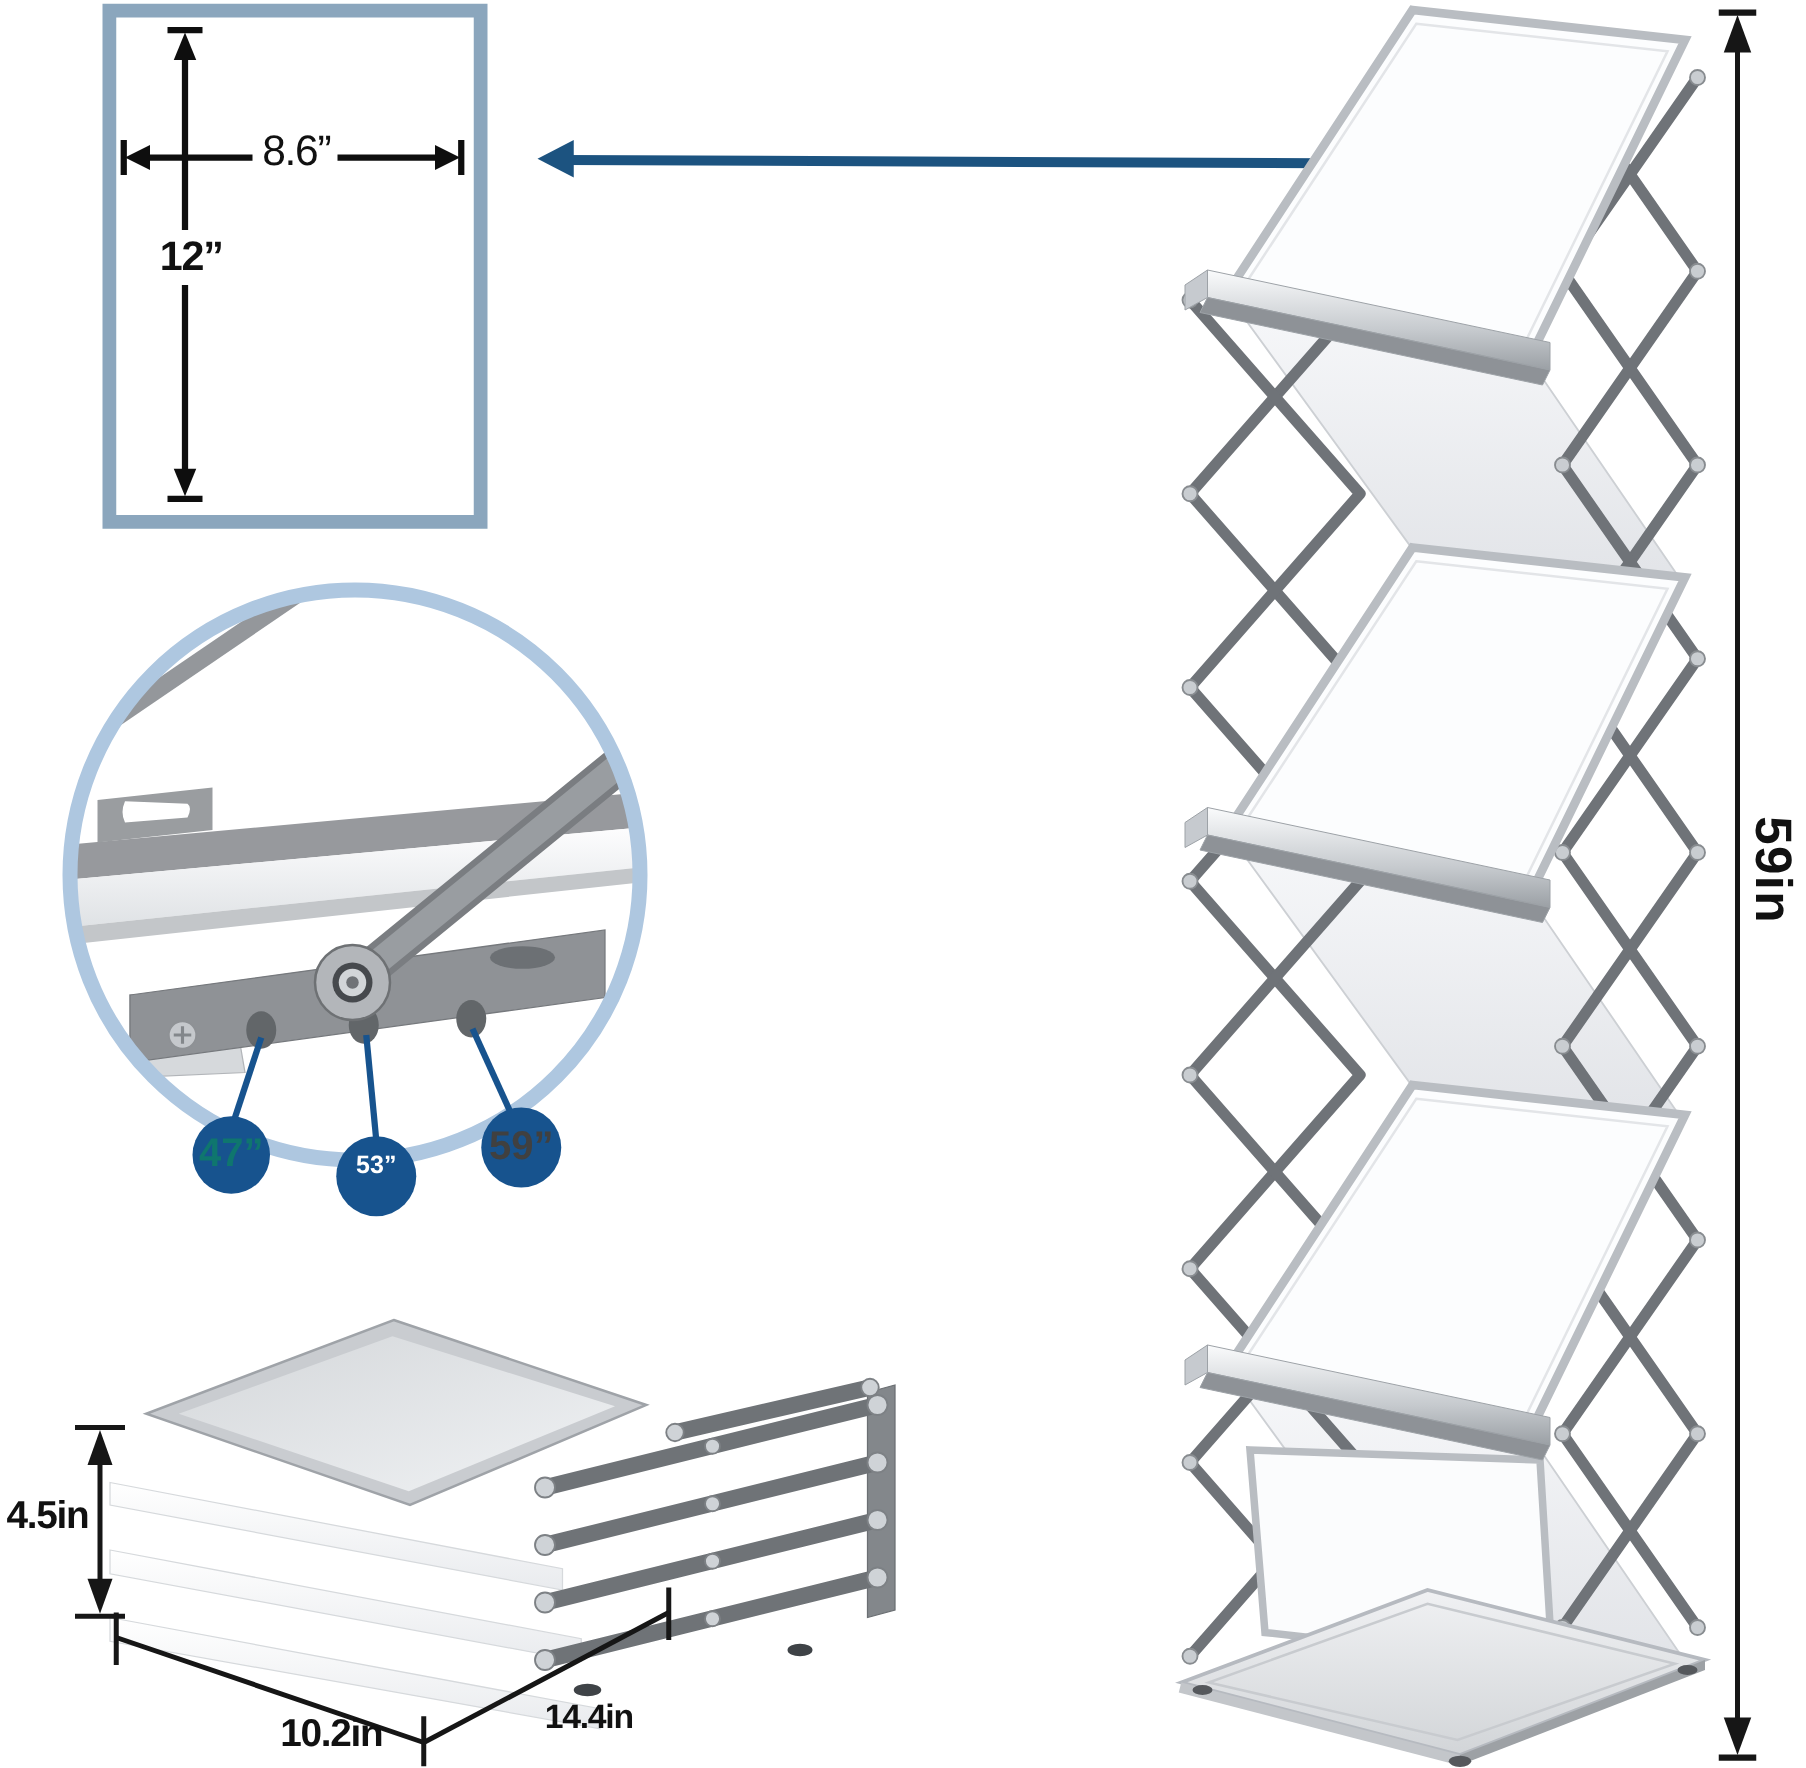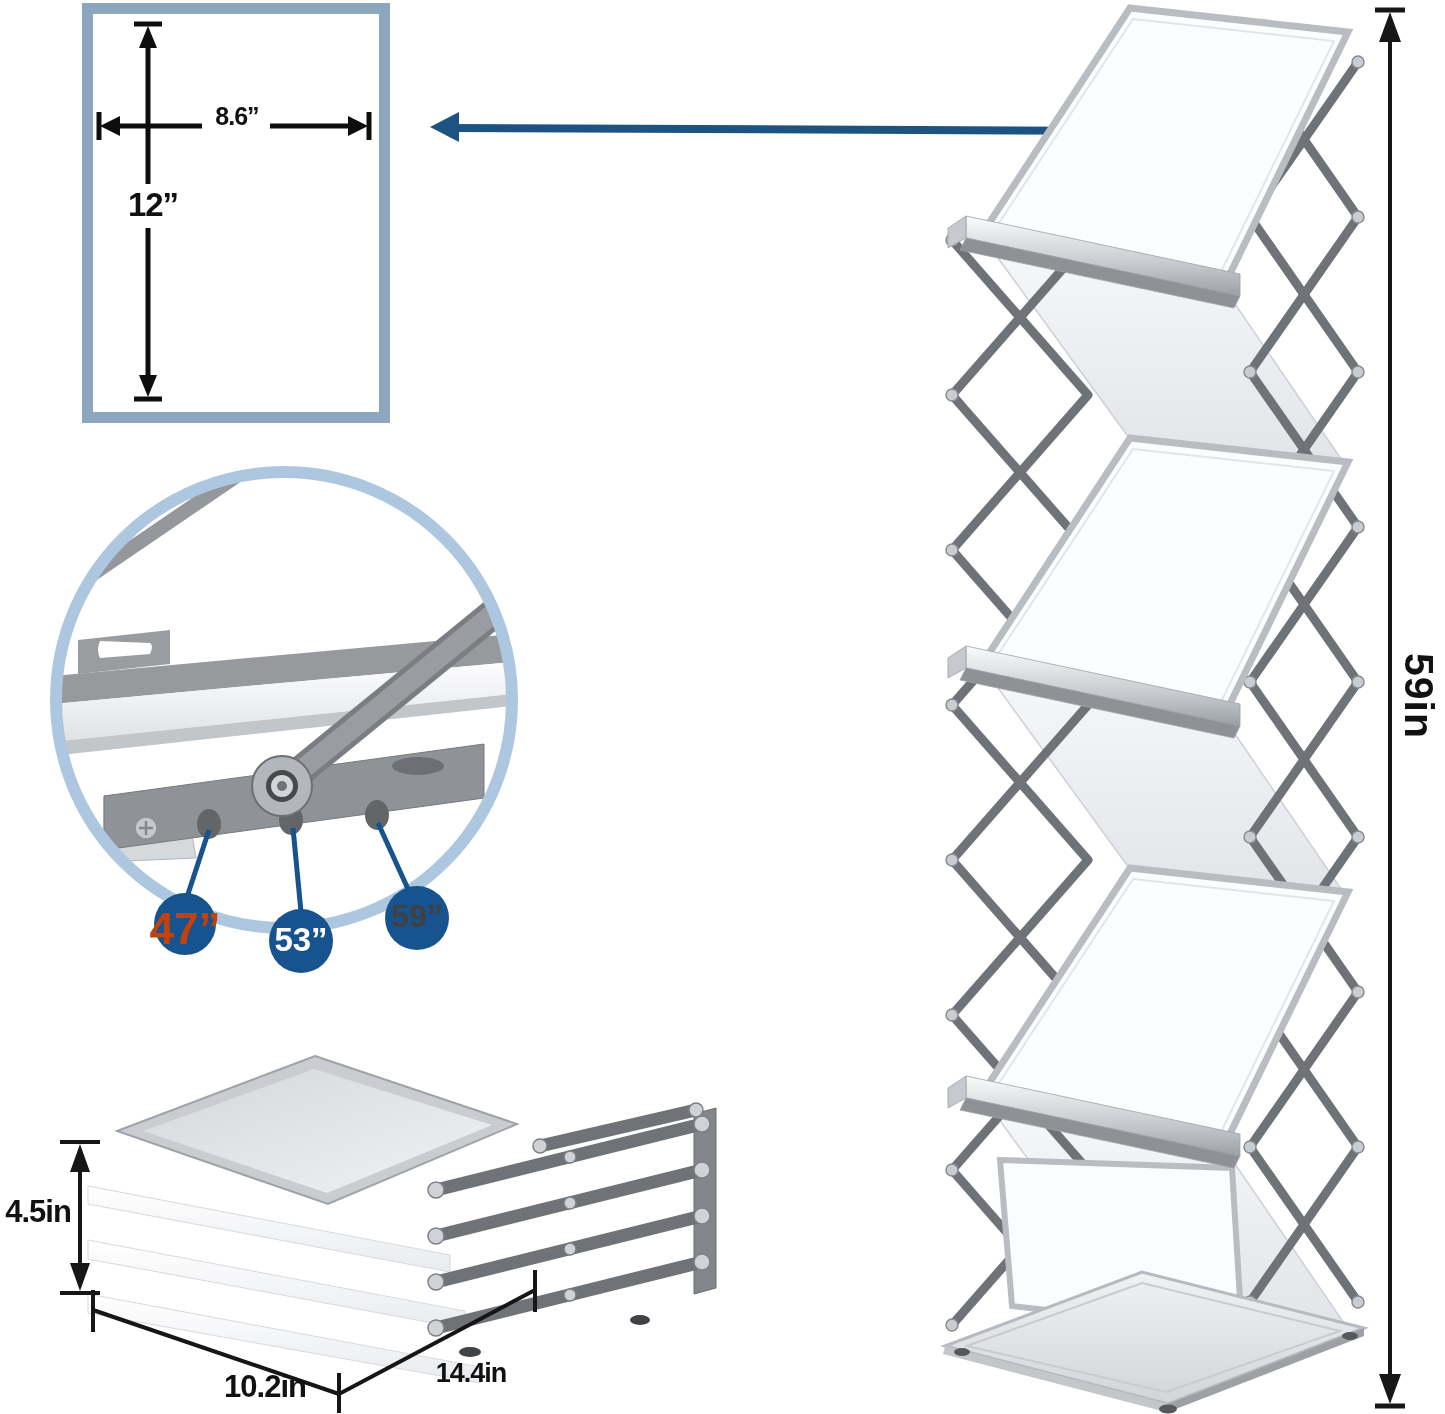--- a/index.html
+++ b/index.html
@@ -10,24 +10,24 @@
   .abs { position:absolute; }
   svg { display:block; }
   
   .size-box {
     left:82px; top:3px; width:308px; height:420px;
     border:11px solid var(--c-box_border, #8ba6bd);
     box-sizing:border-box; background:#ffffff;
   }
   
   .lbl { color:var(--c-dim,#111); text-align:center; white-space:nowrap; }
-  .lbl-86  { left:185px; top:102px;  width:104px; font-size:25px; font-weight:700; letter-spacing:-1px; }
+  .lbl-86  { left:185px; top:102px;  width:104px; font-size:34px; font-weight:400; letter-spacing:-1px; }
   .lbl-12  { left:101px; top:186px;  width:104px; font-size:33px; font-weight:700; letter-spacing:-1px; }
-  .lbl-47  { left:139px; top:904px;  width:92px;  font-size:44px; font-weight:700; color:#c2410c; }
-  .lbl-53  { left:255px; top:921px;  width:92px;  font-size:33px; font-weight:700; color:#fff; }
+  .lbl-47  { left:139px; top:904px;  width:92px;  font-size:32px; font-weight:700; color:#0f766e; }
+  .lbl-53  { left:255px; top:921px;  width:92px;  font-size:20px; font-weight:700; color:#fff; }
   .lbl-59  { left:371px; top:898px;  width:92px;  font-size:32px; font-weight:700; color:#404040; }
   .lbl-59in{ left:1394px; top:606px; width:48px; height:180px; font-size:41px; font-weight:600;
              writing-mode:vertical-rl; letter-spacing:1px; text-align:center; }
   .lbl-45  { left:0px;   top:1194px; width:76px;  font-size:31px; font-weight:600; letter-spacing:-1px; }
   .lbl-102 { left:160px; top:1369px; width:146px; font-size:31px; font-weight:600; letter-spacing:-1px;text-align:right; }
   .lbl-144 { left:398px; top:1358px; width:146px; font-size:27px; font-weight:600; letter-spacing:-1px; }
 </style>
 </head>
 <body>
 

